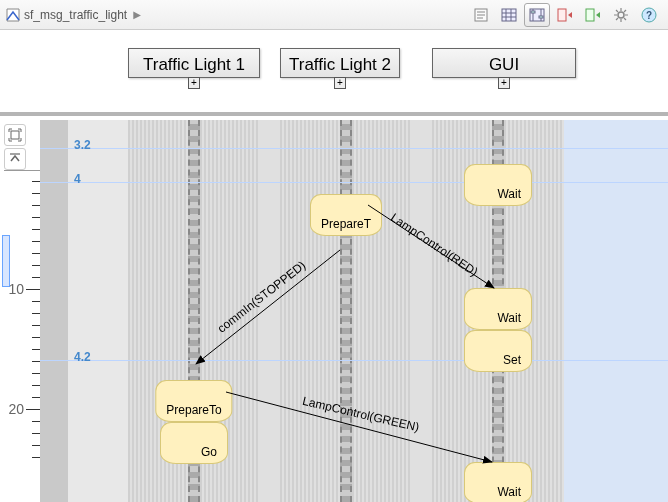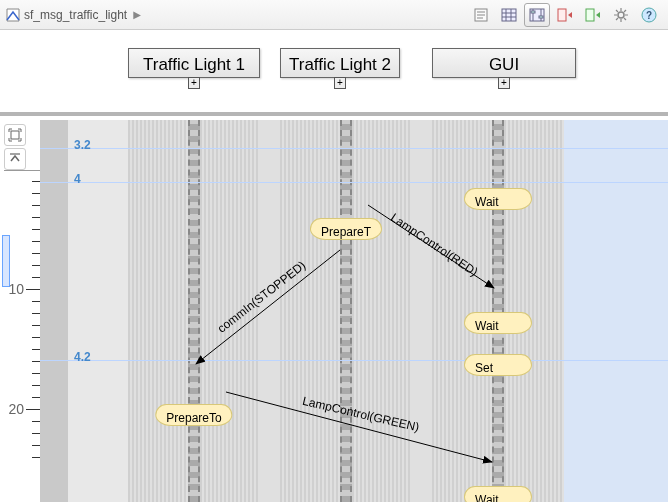--- a/index.html
+++ b/index.html
@@ -53,21 +53,21 @@
   .lifeline { position:absolute; top:0; bottom:0; width:12px; border-left:2px dashed #888; border-right:2px dashed #888; background: repeating-linear-gradient(0deg,#aaa 0,#aaa 6px,#ccc 6px,#ccc 12px); }
   .lifeline.l1 { left:148px; }
   .lifeline.l2 { left:300px; }
   .lifeline.l3 { left:452px; }
 
   
   .hguide { position:absolute; left:0; right:0; border-top:1px solid #bcd5ff; }
   .time-label { position:absolute; color:#4488cc; font-size:12px; font-weight:bold; }
 
   
-  .state { position:absolute; transform:translateX(-50%); min-width:68px; height:22px; padding:4px 10px; background:#fff1bf; border:1px solid #d8c878; border-top-left-radius:11px; border-top-right-radius:11px; border-bottom-left-radius:16px 11px; border-bottom-right-radius:16px 11px; text-align:left; line-height:18px; font-size:12px;margin-top:24px; }
+  .state { position:absolute; transform:translateX(-50%); min-width:68px; height:22px; padding:20px 10px; background:#fff1bf; border:1px solid #d8c878; border-top-left-radius:11px; border-top-right-radius:11px; border-bottom-left-radius:16px 11px; border-bottom-right-radius:16px 11px; text-align:right; line-height:18px; font-size:12px; }
 
   
   .arrows { position:absolute; left:0; top:0; width:100%; height:100%; pointer-events:none; }
   .arrows text { font-size:12px; fill:#000; }
   .arrows path.shaft { stroke:#000; stroke-width:1; fill:none; }
 </style>
 </head>
 <body>
 
 <div class="topbar">
@@ -214,20 +214,21 @@
     <div class="hguide" style="top:62px"></div>
     <span class="time-label" style="left:34px; top:52px">4</span>
     <div class="hguide" style="top:240px"></div>
     <span class="time-label" style="left:34px; top:230px">4.2</span>
 
     <div class="state" style="left:458px; top:44px">Wait</div>
     <div class="state" style="left:306px; top:74px">PrepareT</div>
     <div class="state" style="left:458px; top:168px">Wait</div>
     <div class="state" style="left:458px; top:210px">Set</div>
     <div class="state" style="left:154px; top:260px">PrepareTo</div>
+    <div class="state" style="left:154px; top:302px">Go</div>
     <div class="state" style="left:458px; top:342px">Wait</div>
 
     <svg class="arrows" viewBox="0 0 628 382" preserveAspectRatio="none">
       <defs>
         <marker id="ah" markerWidth="10" markerHeight="8" refX="9" refY="4" orient="auto">
           <path d="M0 0 L10 4 L0 8 z" fill="#000"></path>
         </marker>
       </defs>
 
       <path class="shaft" d="M328 85 L454 168" marker-end="url(#ah)"></path>

